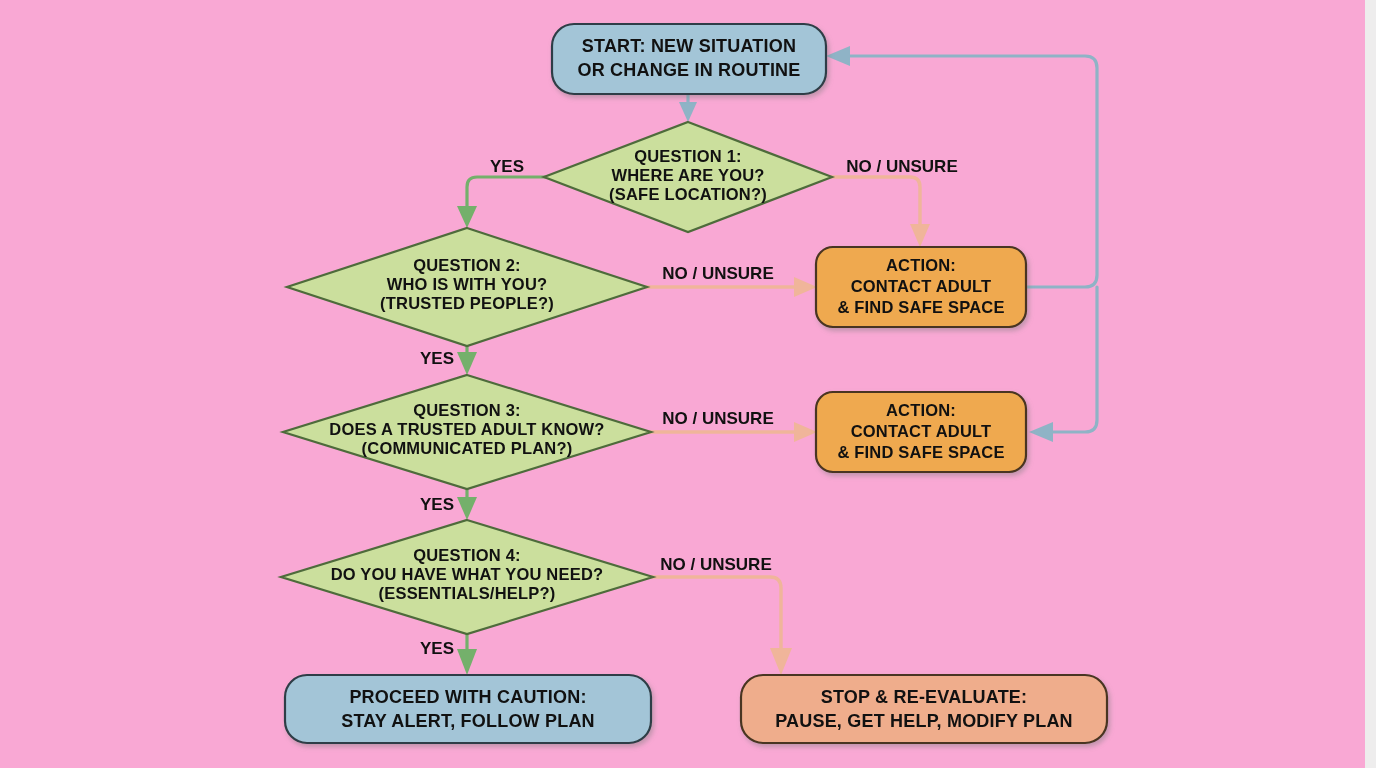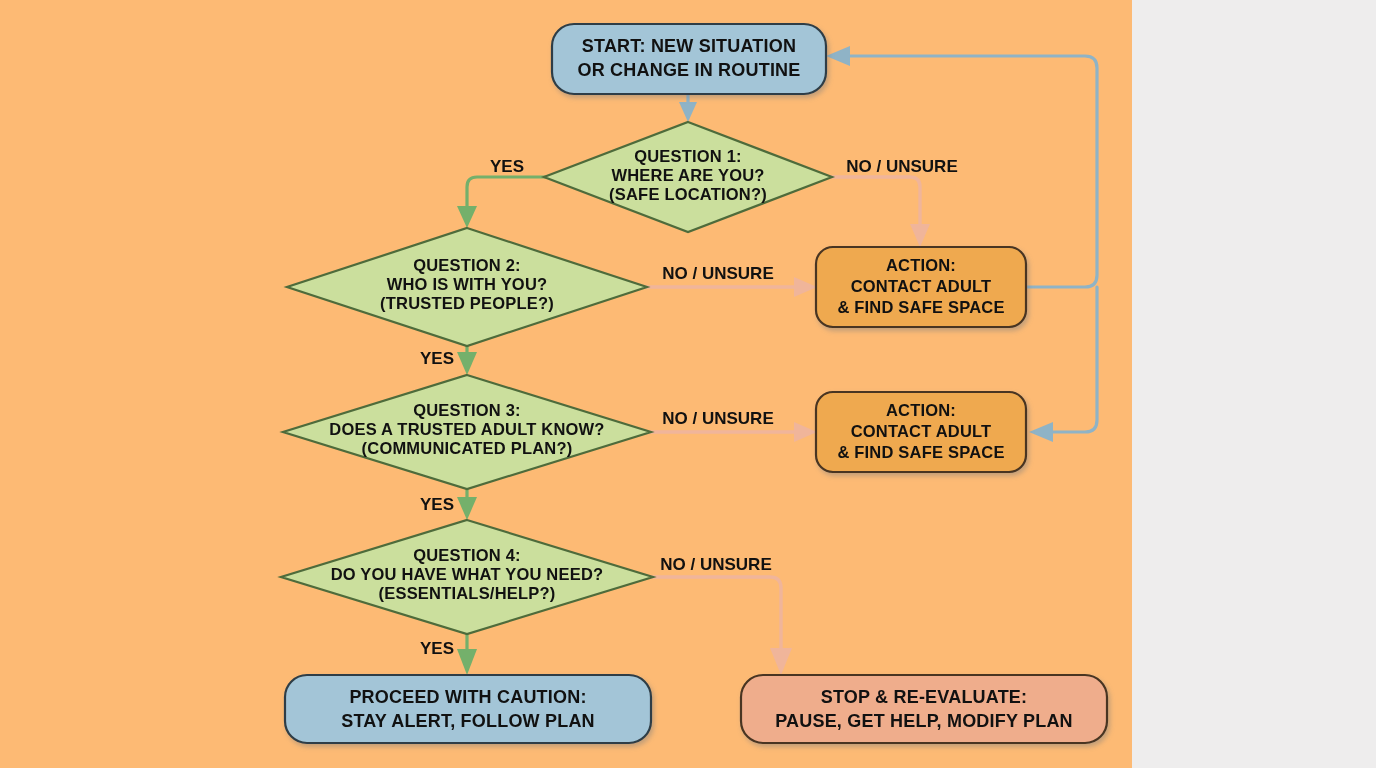--- a/index.html
+++ b/index.html
@@ -8,23 +8,23 @@
     background: #eeeded;
   }
   body {
     width: 1376px;
     height: 768px;
     overflow: hidden;
     font-family: "Liberation Sans", sans-serif;
   }
   #canvas {
     position: relative;
-    width: 1132px;
+    width: 1365px;
     height: 768px;
-    background: #fdba74;
+    background: #f9a8d4;
   }
   svg#flow {
     position: absolute;
     top: 0;
     left: 0;
     width: 1376px;
     height: 768px;
   }
   .node-label {
     font-family: "Liberation Sans", sans-serif;

